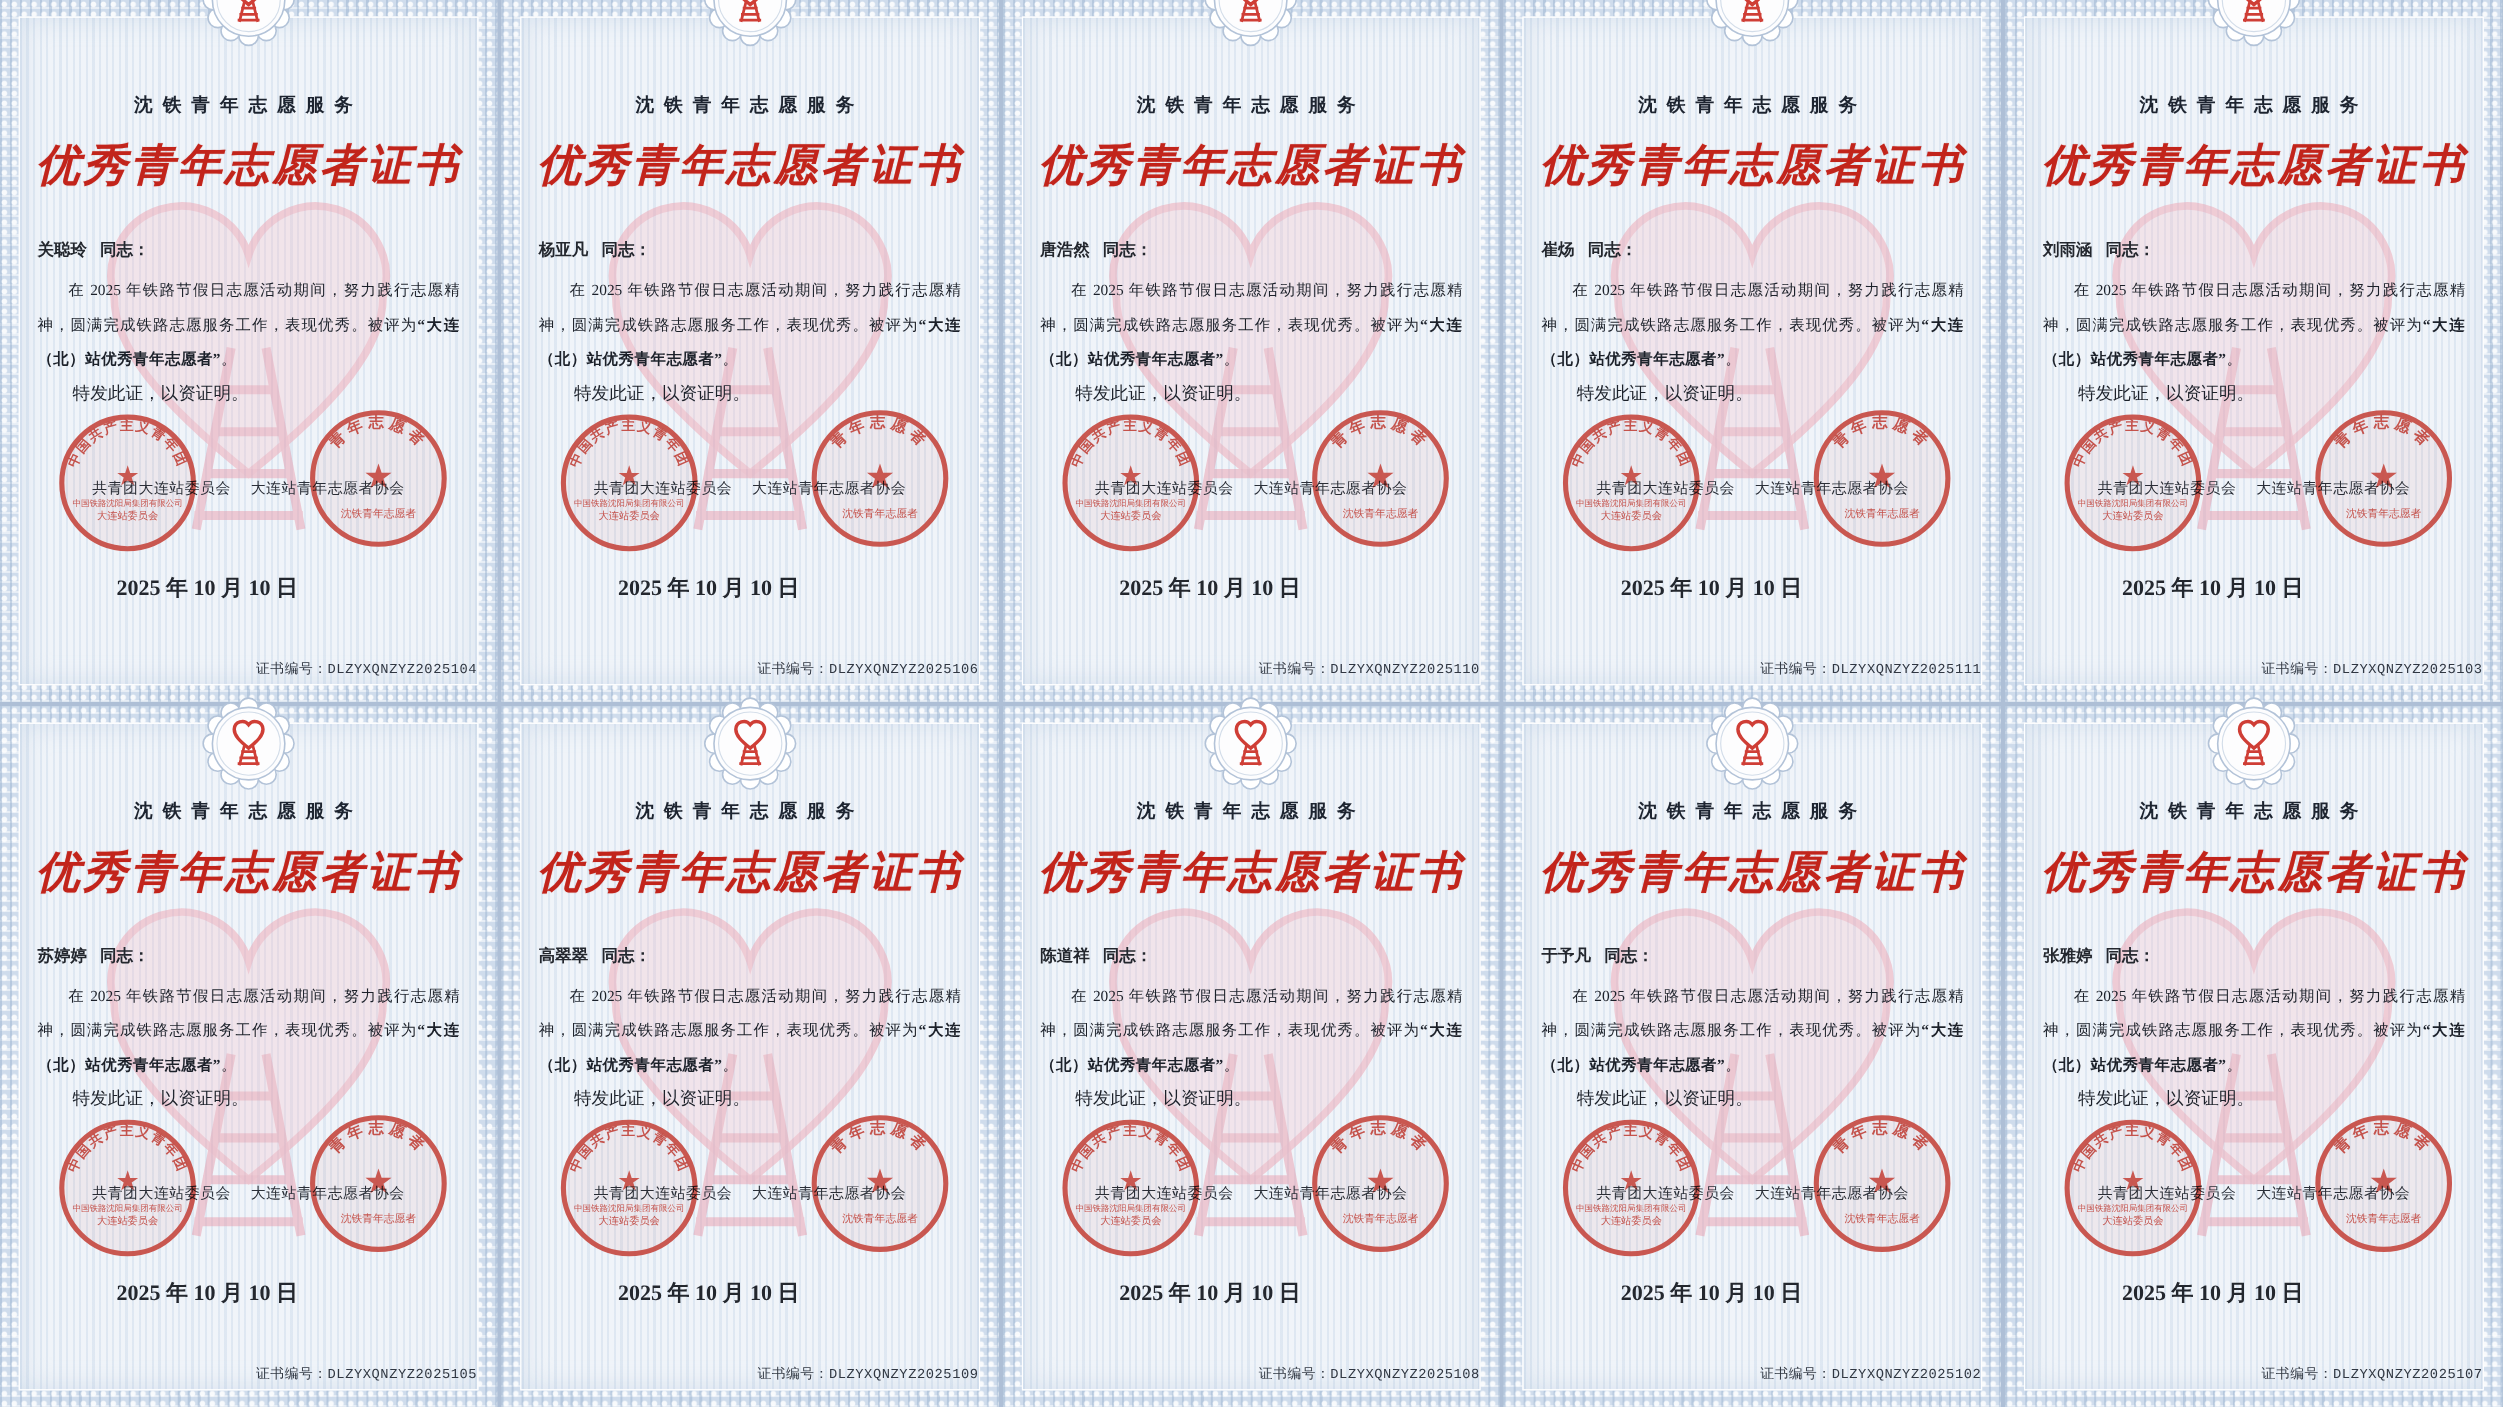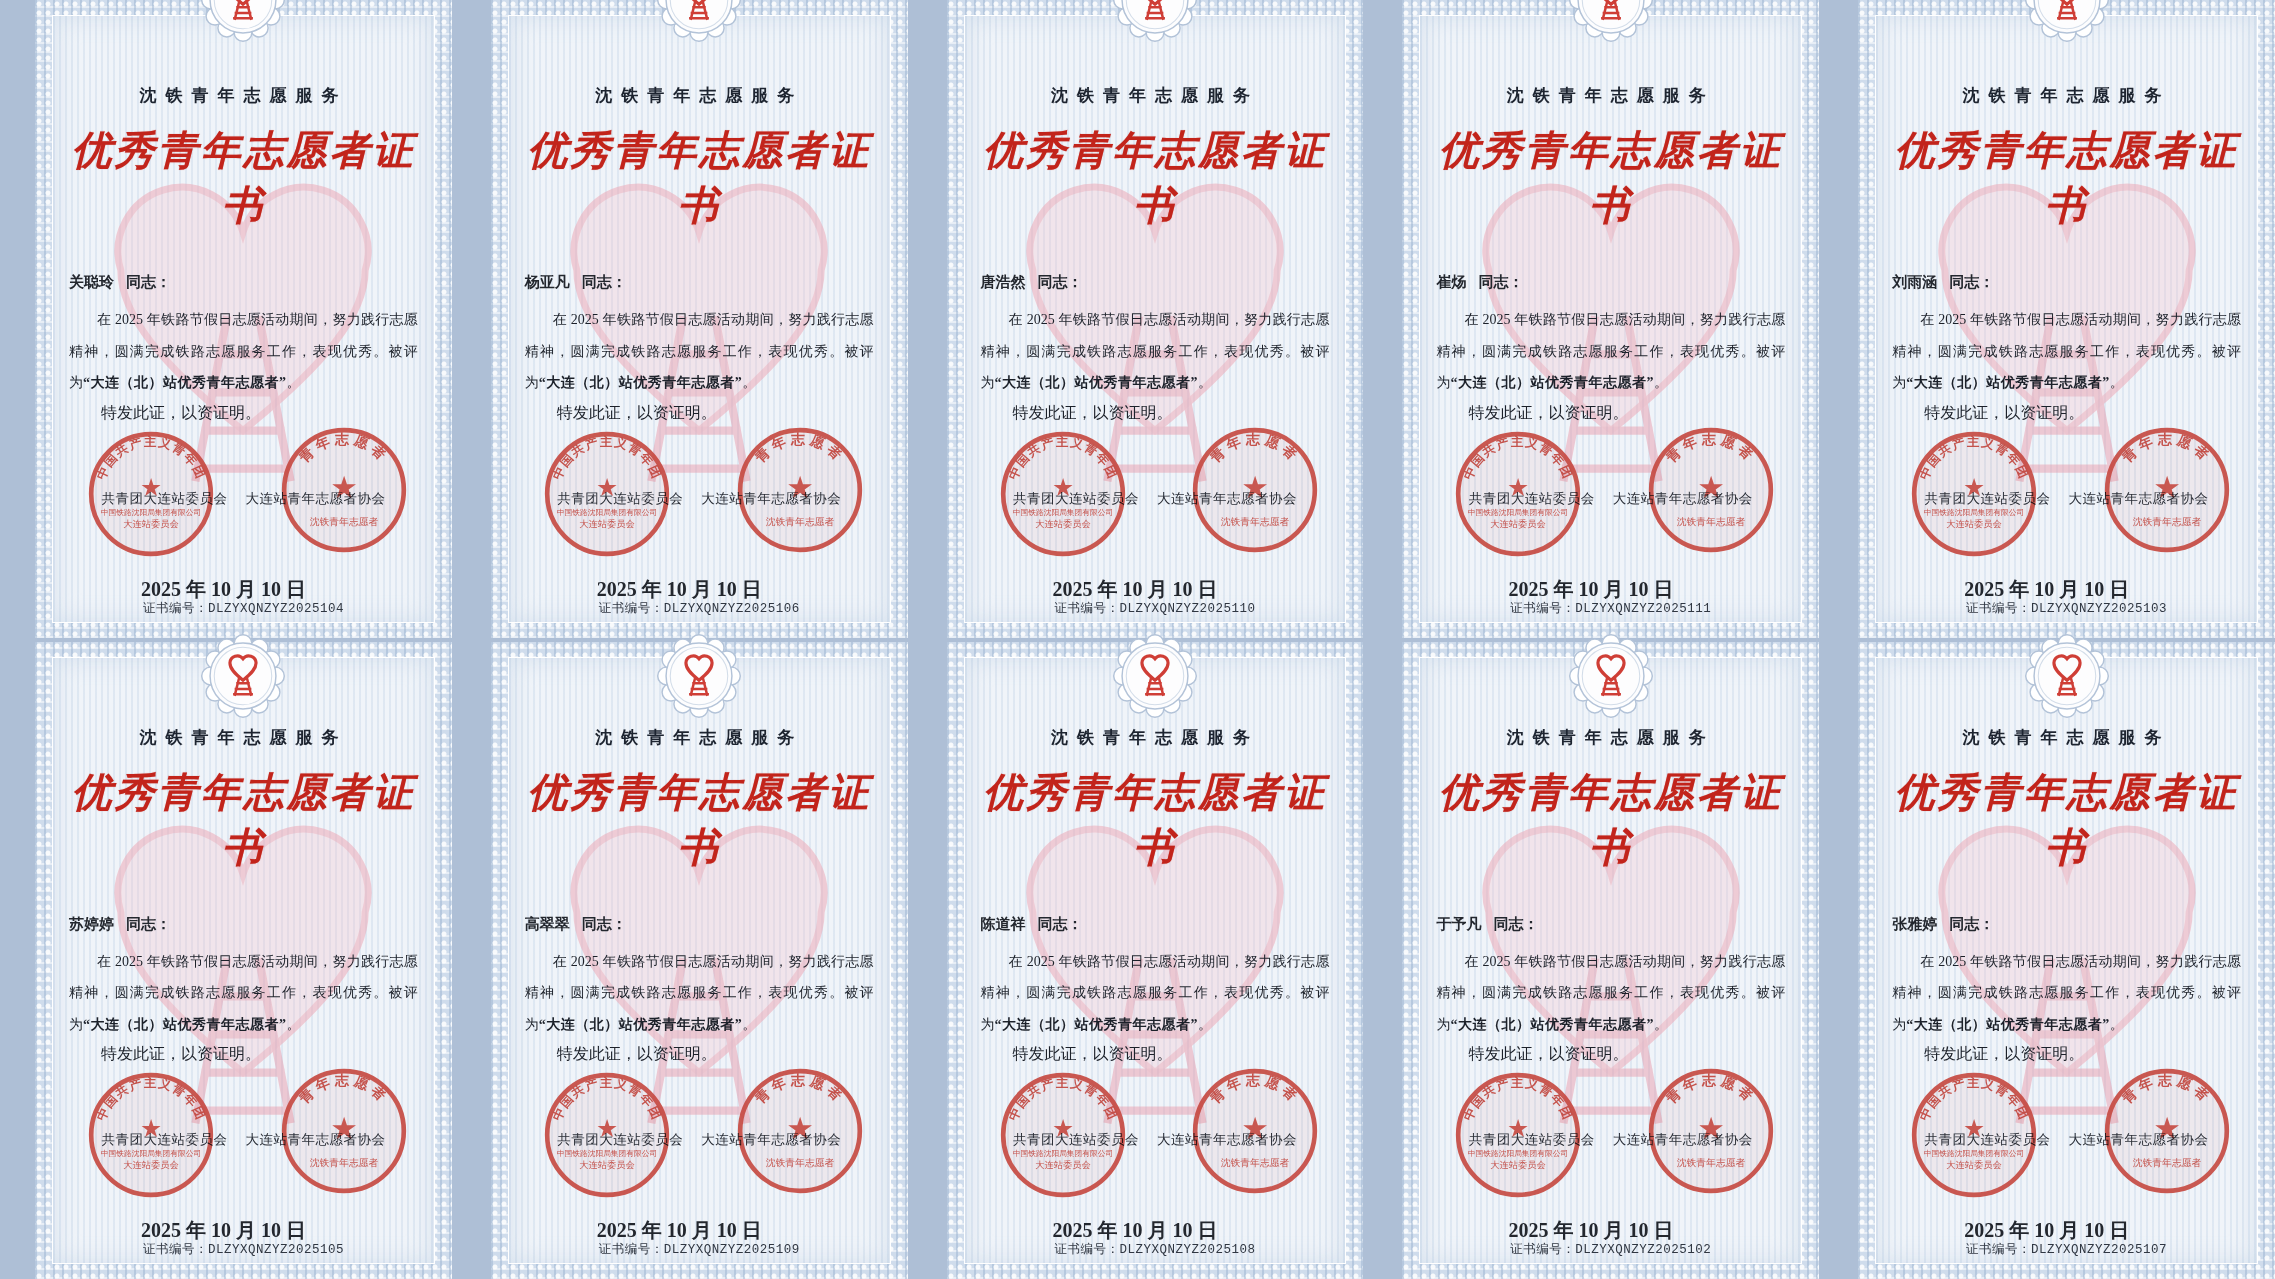--- a/index.html
+++ b/index.html
@@ -14,21 +14,20 @@
 
   
   .card {
     position:relative; padding:15px 17px; overflow:visible;
     background-color:#cfdcec;
     background-image:
       radial-gradient(circle at 4px 4px, rgba(255,255,255,.85) 2px, rgba(255,255,255,0) 3px),
       repeating-linear-gradient(90deg, rgba(150,175,205,.45) 0 2px, rgba(255,255,255,0) 2px 9px),
       repeating-linear-gradient(0deg, rgba(255,255,255,.5) 0 2px, rgba(255,255,255,0) 2px 9px);
     background-size:9px 9px, auto, auto;
-    margin-left:35px;
   }
   .inner {
     position:relative; width:100%; height:100%; overflow:hidden;
     border:1px solid #ffffff;
     background-color:#f0f4f9;
     background-image:repeating-linear-gradient(90deg, rgba(208,221,236,.55) 0 2px, rgba(255,255,255,0) 2px 6px);
     box-shadow:inset 0 0 24px rgba(160,185,215,.35);
   }
 
   
@@ -49,21 +48,21 @@
   .issue { margin:4px 16px 0; font-family:Liberation Serif, serif; font-size:16px; text-indent:2em; color:#1c212a; position:relative; z-index:2; }
 
   
   .sealzone { position:relative; height:158px; margin-top:2px; z-index:3; }
   .issuerline { position:absolute; top:64px; width:100%; text-align:center; font-family:"Liberation Serif","DejaVu Serif",serif; font-size:13.5px; font-weight:400; color:#2a2f38; letter-spacing:.5px; white-space:nowrap; }
   .issuerline .sep { display:inline-block; width:18px; }
   .stamp { position:absolute; width:132px; height:132px; opacity:.92; mix-blend-mode:multiply; }
   .stamp-left { left:32px; top:2px; }
   .stamp-right { right:24px; top:-2px; }
   .dateline { margin:-8px 0 0 88px; font-family:"Liberation Serif","DejaVu Serif",serif; font-size:20px; font-weight:700; color:#23272e; position:relative; z-index:4; }
-  .footer { position:absolute; bottom:5px; width:100%; text-align:center; font-size:12.5px; letter-spacing:.5px; color:#303742; z-index:4; }
+  .footer { position:absolute; bottom:5px; width:100%; text-align:right; font-size:12.5px; letter-spacing:.5px; color:#303742; z-index:4; }
   .footer .code { font-family:"Liberation Mono","DejaVu Sans Mono",monospace; font-size:12.5px; }
 </style>
 </head>
 <body>
 
 <div class="page" id="grid">
     <div class="card row-top">
 
   <svg class="badge" viewBox="0 0 88 88" aria-hidden="true">
     <g fill="#ffffff" stroke="#b3c3d8" stroke-width="1.4">

